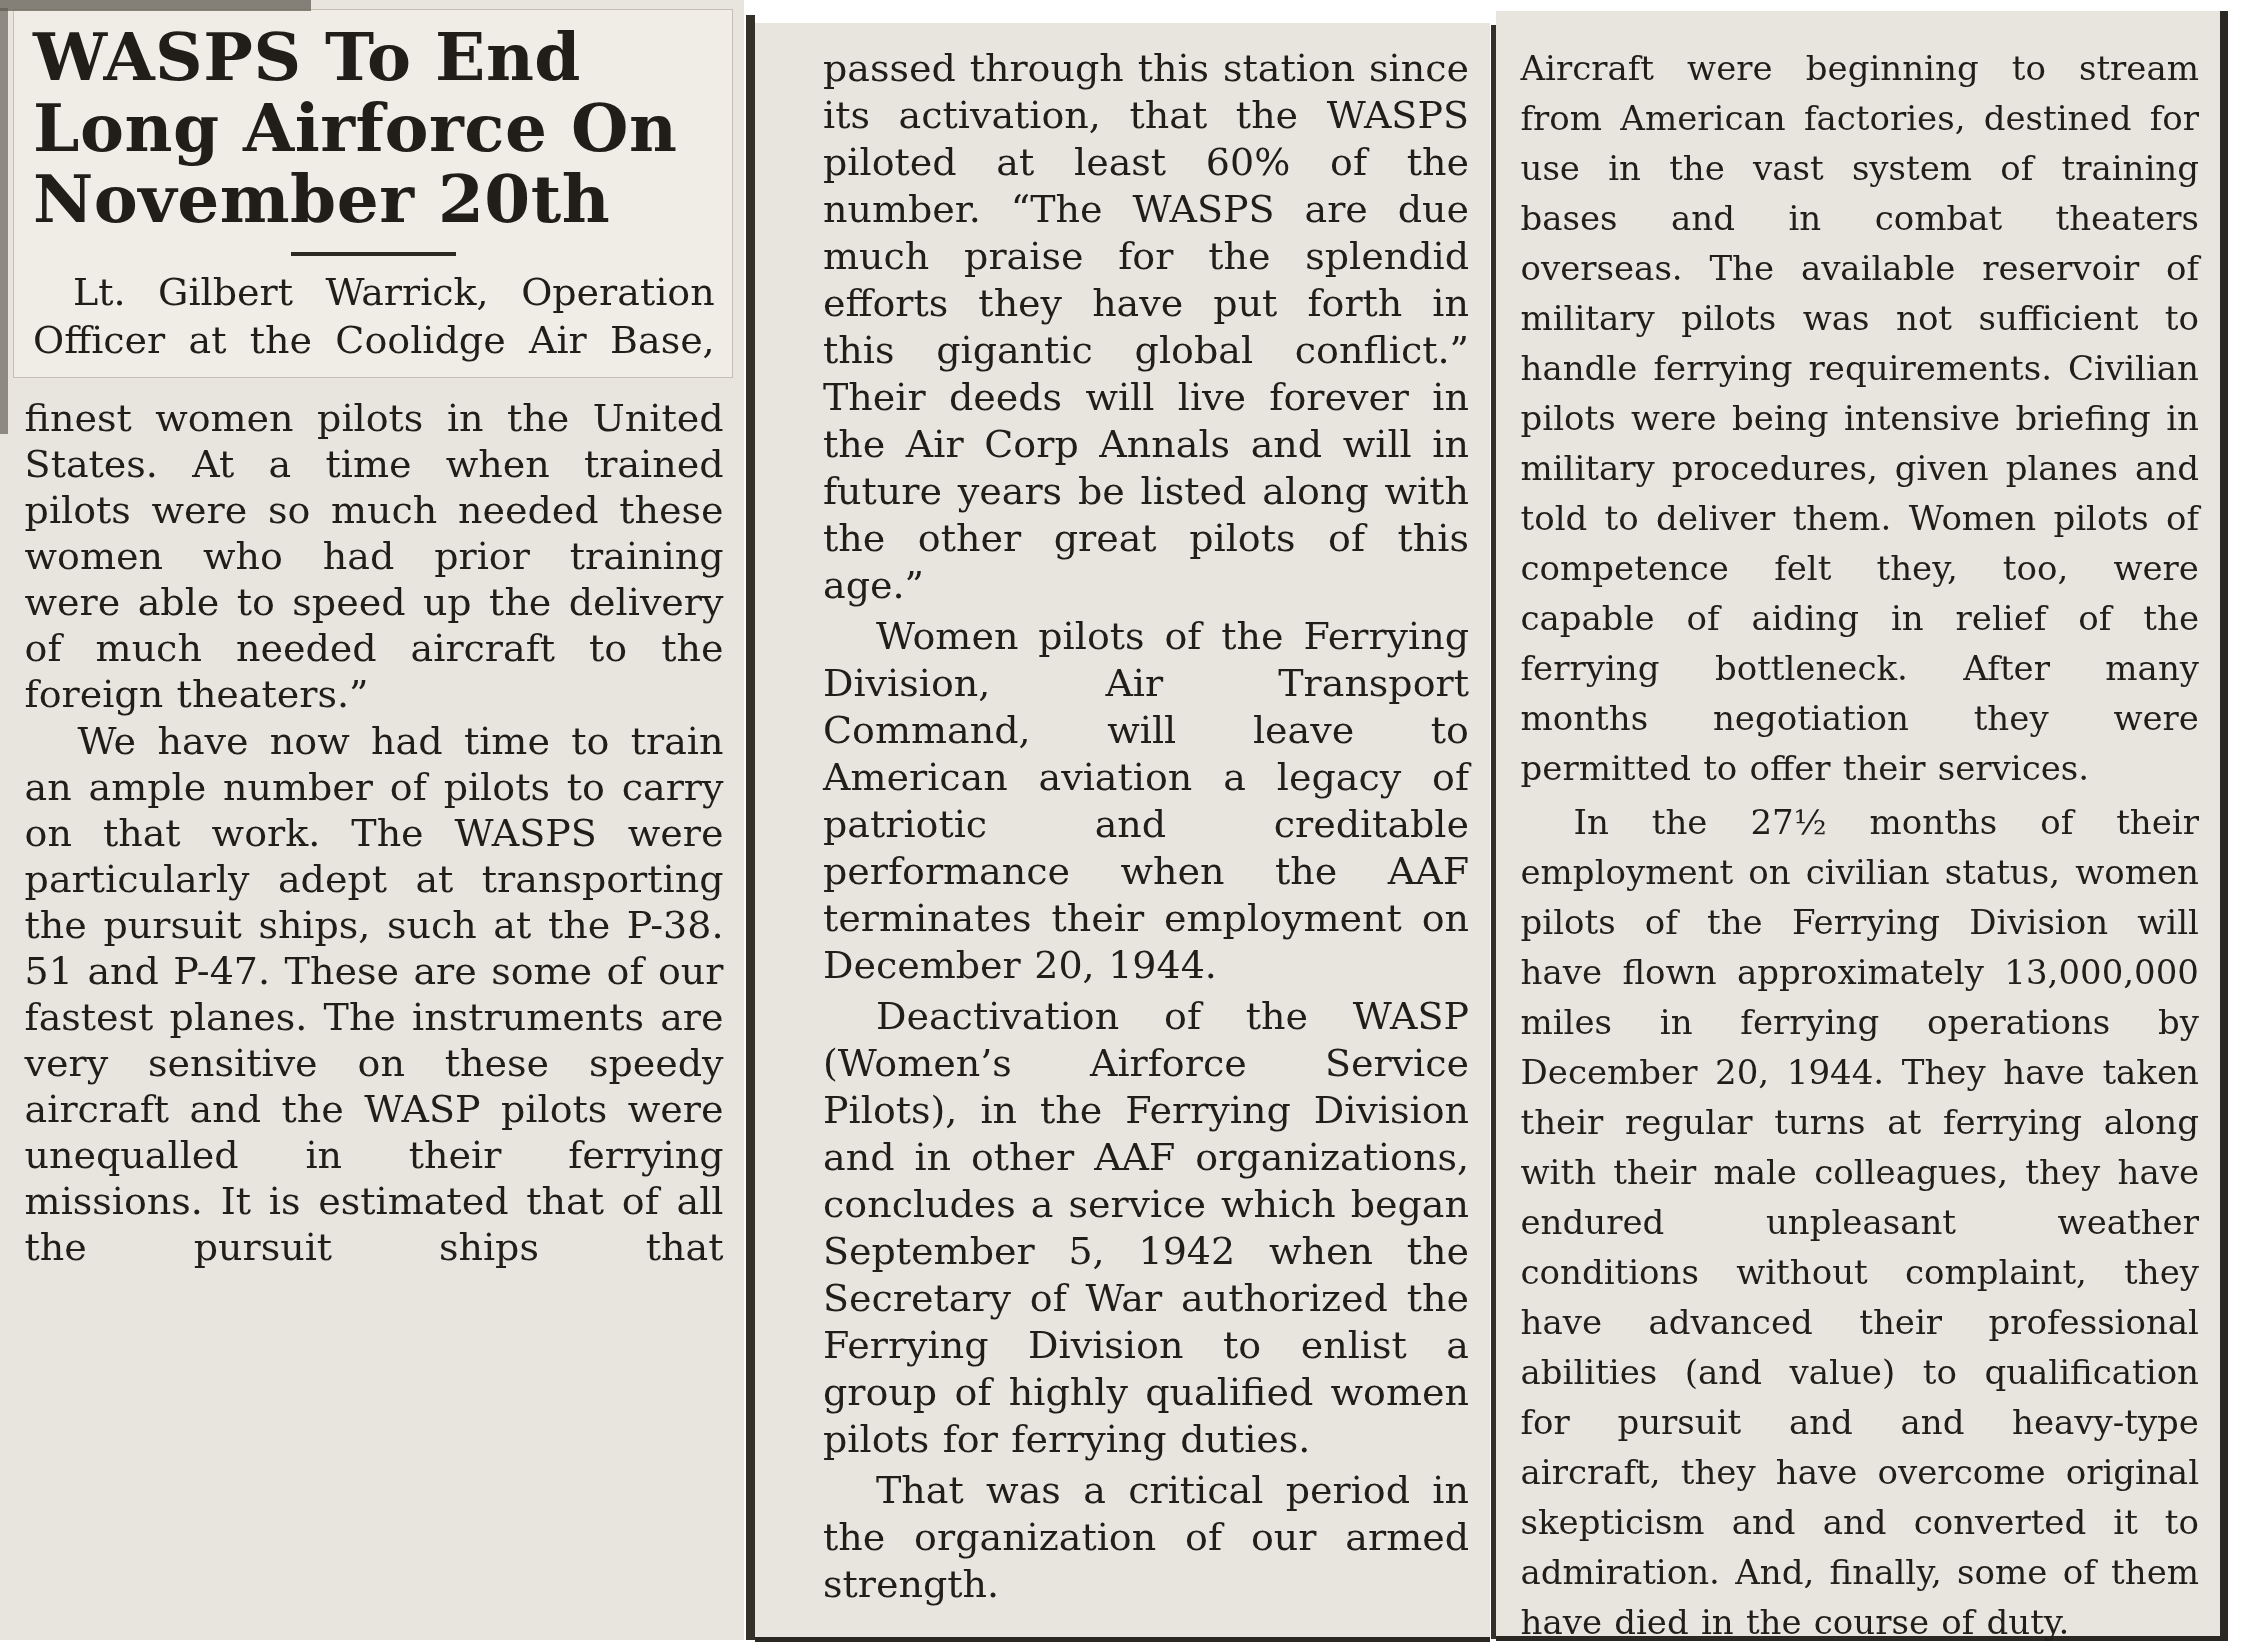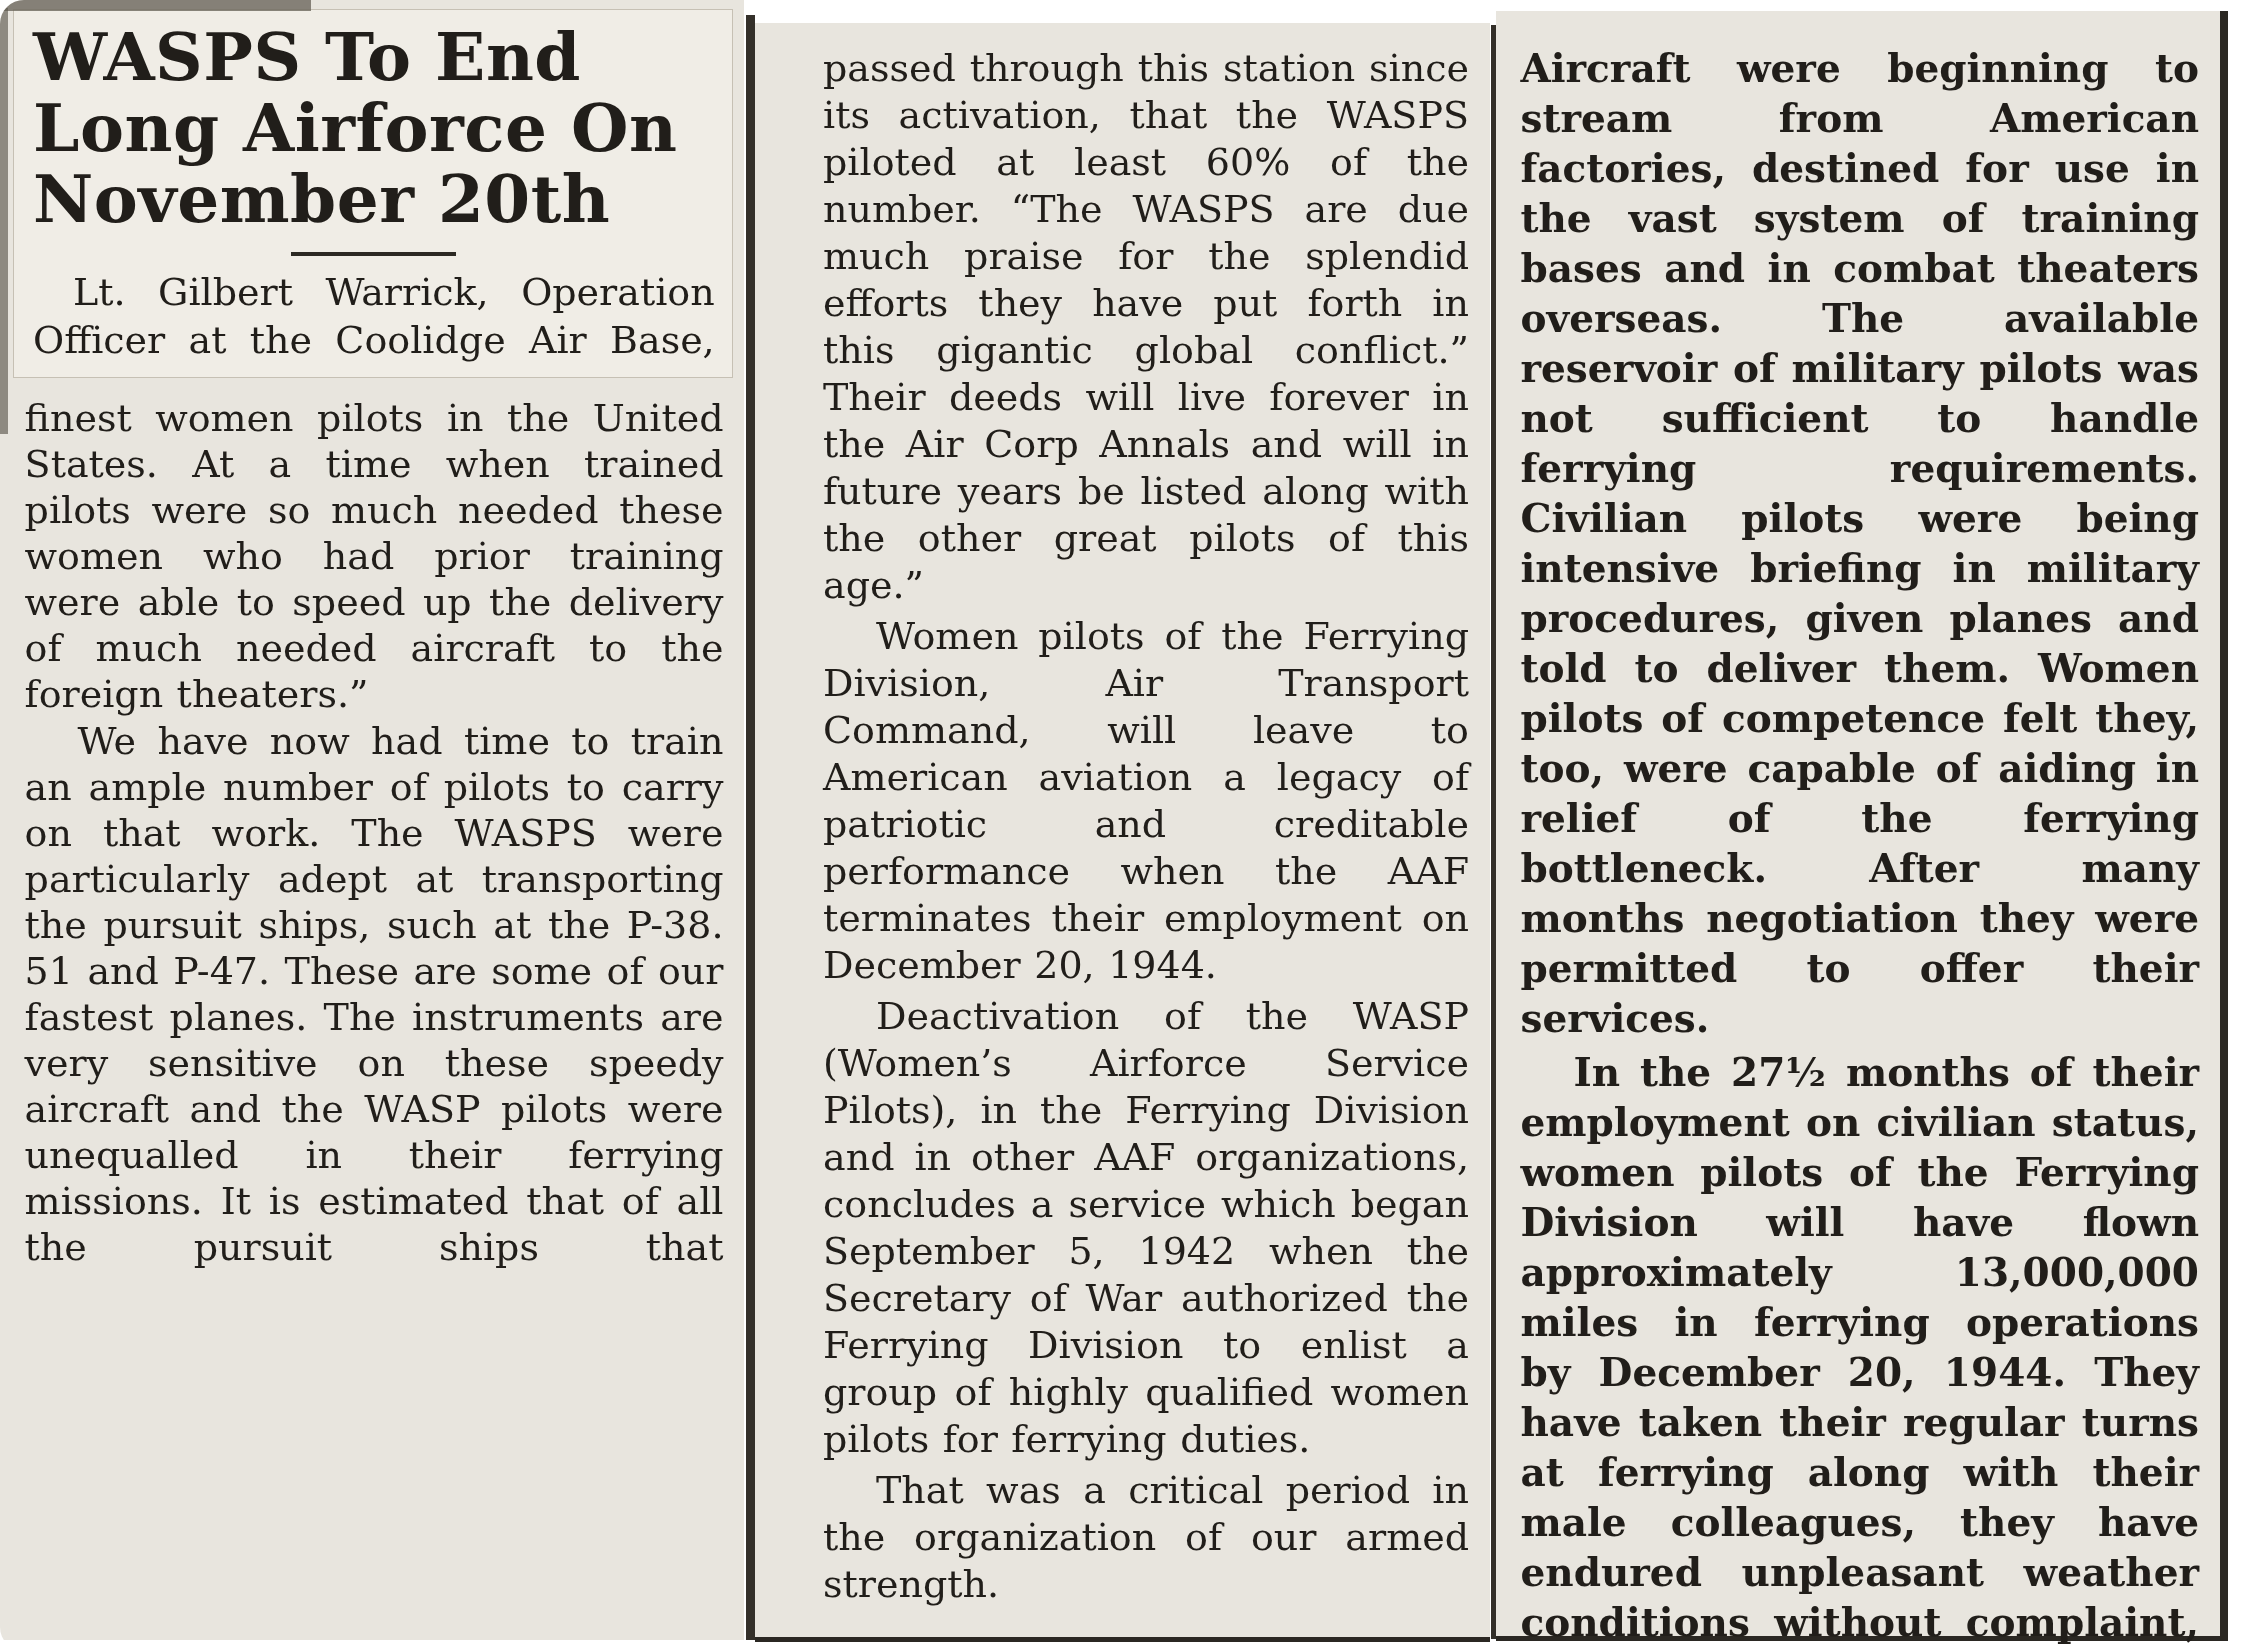--- a/index.html
+++ b/index.html
@@ -1,18 +1,18 @@
 <!DOCTYPE html>
 <html style="--paper: #e8e5de; --paper-light: #f0ede6; --ink: #211e1a; --rule: #2c2923;font-size:15px"><head>
 <meta charset="utf-8">
 <style>
   html,body { margin:0; padding:0; background:#ffffff; }
   .page {
     position:relative; width:2253px; height:1651px; overflow:hidden;
-    background:#ffffff; font-family:"DejaVu Serif", serif; color:var(--ink,#211e1a);border-radius:24px;
+    background:#ffffff; font-family:"DejaVu Serif", serif; color:var(--ink,#211e1a);
   }
   
   .col1 {
     position:absolute; left:0; top:0; width:744px; height:1640px;
     background:var(--paper,#e8e5de);
   }
   .masthead {
     margin:9.4px 11.3px 0 13px; background:var(--paper-light,#f0ede6);
     border:0.9px solid #c6c0b4; padding:11.3px 17px 13px 19px;
   }
@@ -45,21 +45,21 @@
     border-bottom:5.6px solid #2b2823; padding:22.6px 21px 0 28px;
   }
   .col2 .body { line-height:47px; margin-bottom:3.8px;margin-left:40px; }
   
   .col3 {
     position:absolute; left:1496px; top:11.3px; width:732px; height:1630px;
     box-sizing:border-box; background:var(--paper,#e8e5de);
     border-right:8.5px solid #2b2823; border-bottom:5.6px solid #2b2823;
     padding:32px 21px 0 24.5px;
   }
-  .col3 .body { font-size:39px; line-height:50px; margin-bottom:3.8px;font-weight:bold; }
+  .col3 .body { font-size:34px; line-height:50px; margin-bottom:3.8px; }
   
   .art-top  { position:absolute; left:0; top:0; width:311px; height:11.3px; background:#6b665d; opacity:.8; }
   .art-left { position:absolute; left:0; top:7.5px; width:7.5px; height:426px; background:#5e594f; opacity:.65; }
 </style>
 </head>
 <body>
 
 <div class="page">
 
   <div class="col1">

